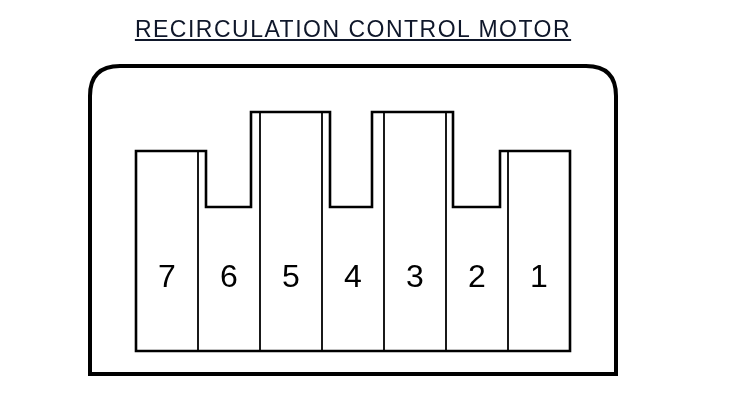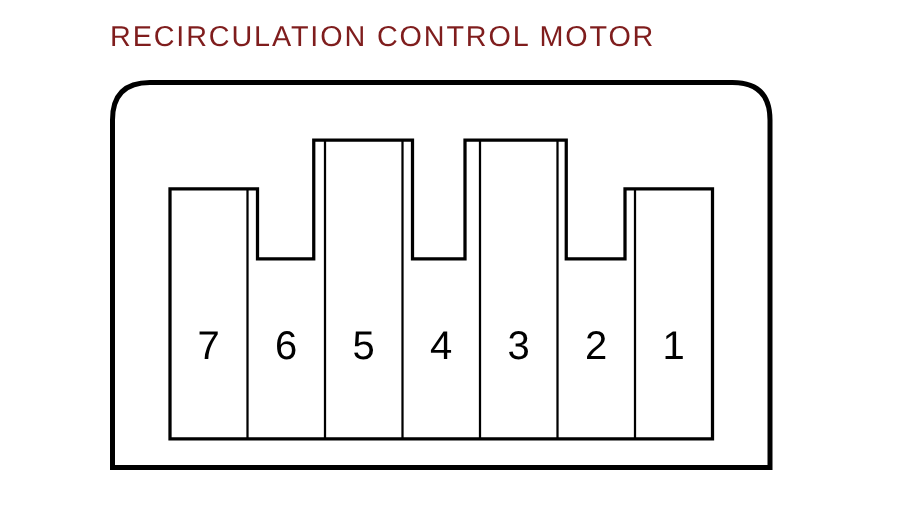--- a/index.html
+++ b/index.html
@@ -13,26 +13,27 @@
     height: 416px;
     background: #ffffff;
     overflow: hidden;
     font-family: "Liberation Sans", sans-serif;
   }
   .diagram-title {
     position: absolute;
     left: 88px;
     top: 16px;
     width: 530px;
-    text-align: left;
+    text-align: center;
     font-size: 23px;
     font-weight: 400;
     letter-spacing: 1.5px;
-    color: #7f1d1d;
+    color: #0f172a;
     white-space: nowrap;
+    text-decoration: underline;
   }
   .diagram-svg {
     position: absolute;
     left: 0;
     top: 0;
   }
   .pin-num {
     font-family: "Liberation Sans", sans-serif;
     font-size: 32px;
     fill: #000000;

